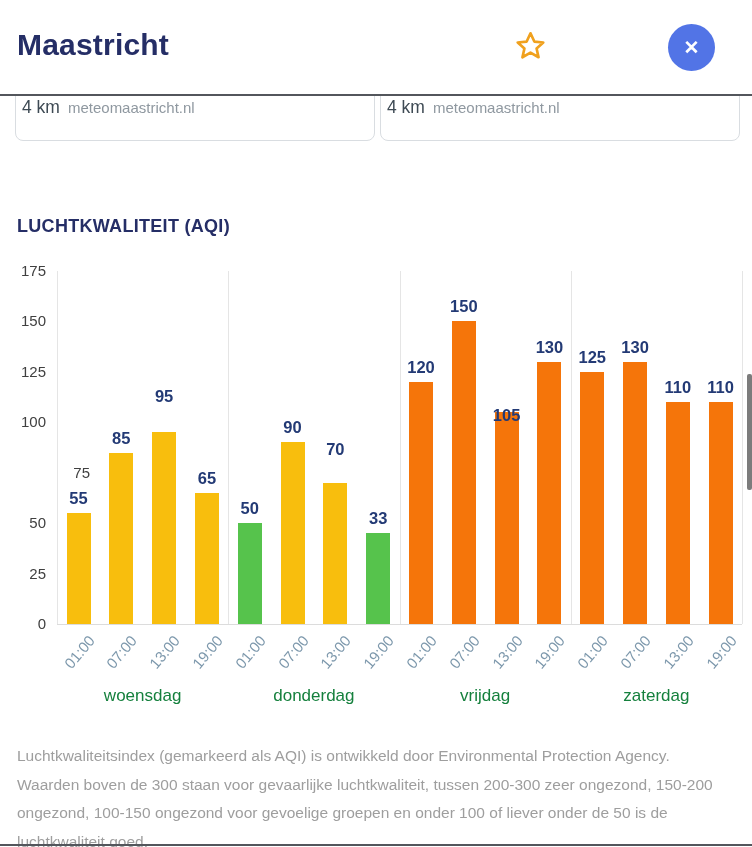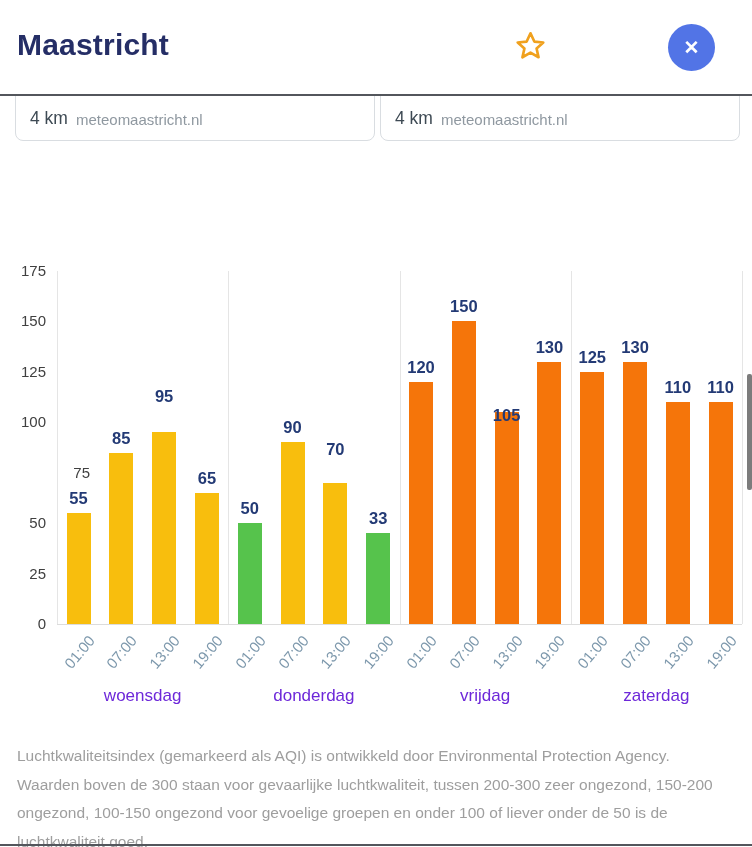--- a/index.html
+++ b/index.html
@@ -15,38 +15,38 @@
   .save-label { color:#4285f4; font-size:17.5px; line-height:22px; width:100px; }
   .close-btn { position:absolute; left:668px; top:24px; width:47px; height:47px; border-radius:50%;
                background:#5274e6; color:#fff; display:flex; align-items:center; justify-content:center;
                font-size:19px; font-weight:bold; cursor:pointer; border:none; }
   .top-divider { position:absolute; left:0; top:94px; width:752px; height:2px; background:#53565c; z-index:11; }
   .bottom-divider { position:absolute; left:0; top:844px; width:752px; height:2px; background:#53565c; z-index:11; }
 
   
   .cards-row { position:absolute; left:0; top:88px; width:752px; z-index:5; }
   .card { position:absolute; top:0; width:360px; height:53px; background:#fff; border:1px solid #d9dde1;
-          border-radius:8px; display:flex; align-items:center; padding:0 14px; }
+          border-radius:8px; display:flex; padding:0 6px; }
   .card.c0 { left:15px; } .card.c1 { left:380px; }
   .card-distance { font-size:17.5px; color:#3e4a54; margin-right:8px; margin-top:8px; }
   .card-source { font-size:15px; color:#8f98a0; margin-top:10px; }
 
   
   .section-title { position:absolute; left:17px; top:216px; font-size:18px; font-weight:bold; color:#252e66; letter-spacing:0.3px; }
 
   
   #chart { position:absolute; left:0; top:0; width:752px; height:847px; pointer-events:none; }
   .ytick { position:absolute; left:0; width:46px; text-align:right; font-size:15px; color:#404040; line-height:18px; }
   .vgrid { position:absolute; width:1px; background:#e5e5e5; }
   .baseline { position:absolute; height:1px; background:#dcdcdc; }
   .bar { position:absolute; pointer-events:auto; }
   .bar-label { position:absolute; width:60px; text-align:center; font-size:16.5px; font-weight:bold; color:#233a75; }
   .xtick { position:absolute; width:60px; text-align:right; font-size:15px; color:#7d98ac;
            transform:rotate(-50deg); transform-origin:100% 0; pointer-events:auto; }
-  .day-label { position:absolute; width:160px; text-align:center; font-size:17px; color:#6d28d9; }
+  .day-label { position:absolute; width:160px; text-align:center; font-size:17px; color:#15803d; }
 
   
   .footer-text { position:absolute; left:17px; top:742px; width:716px; font-size:15.5px; line-height:28.5px; color:#9e9e9e; }
 
   
   .scroll-thumb { position:absolute; left:747px; top:374px; width:5px; height:116px; background:#7c7c7c; border-radius:2px; z-index:12; }
 </style>
 </head>
 <body>
 
@@ -69,20 +69,21 @@
       <svg class="star" viewBox="0 0 32 32">
         <path d="M16 3.2 L19.7 11.2 L28.4 12.1 L21.9 17.9 L23.8 26.4 L16 22 L8.2 26.4 L10.1 17.9 L3.6 12.1 L12.3 11.2 Z" fill="none" stroke="#f0a11e" stroke-width="2.6" stroke-linejoin="round"></path>
       </svg>
     </div>
     <button class="close-btn">
       <span>✕</span>
     </button>
   </div>
   <div class="top-divider"></div>
 
+  <div class="section-title">LUCHTKWALITEIT (AQI)</div>
 
   <div id="chart">
       <div class="ytick" style="top: 615px;">0</div>
       <div class="ytick" style="top: 564.571px;">25</div>
       <div class="ytick" style="top: 514.143px;">50</div>
       <div class="ytick" style="top: 463.714px; margin-left: 44px;">75</div>
       <div class="ytick" style="top: 413.286px;">100</div>
       <div class="ytick" style="top: 362.857px;">125</div>
       <div class="ytick" style="top: 312.429px;">150</div>
       <div class="ytick" style="top: 262px;">175</div>

